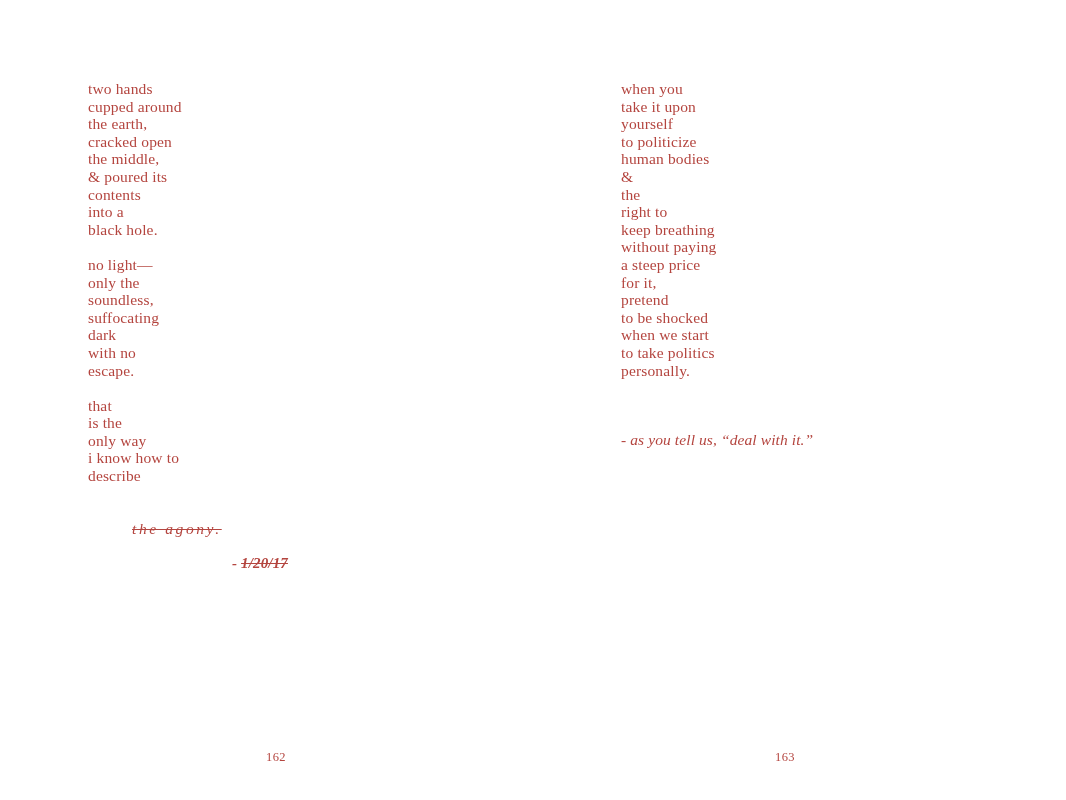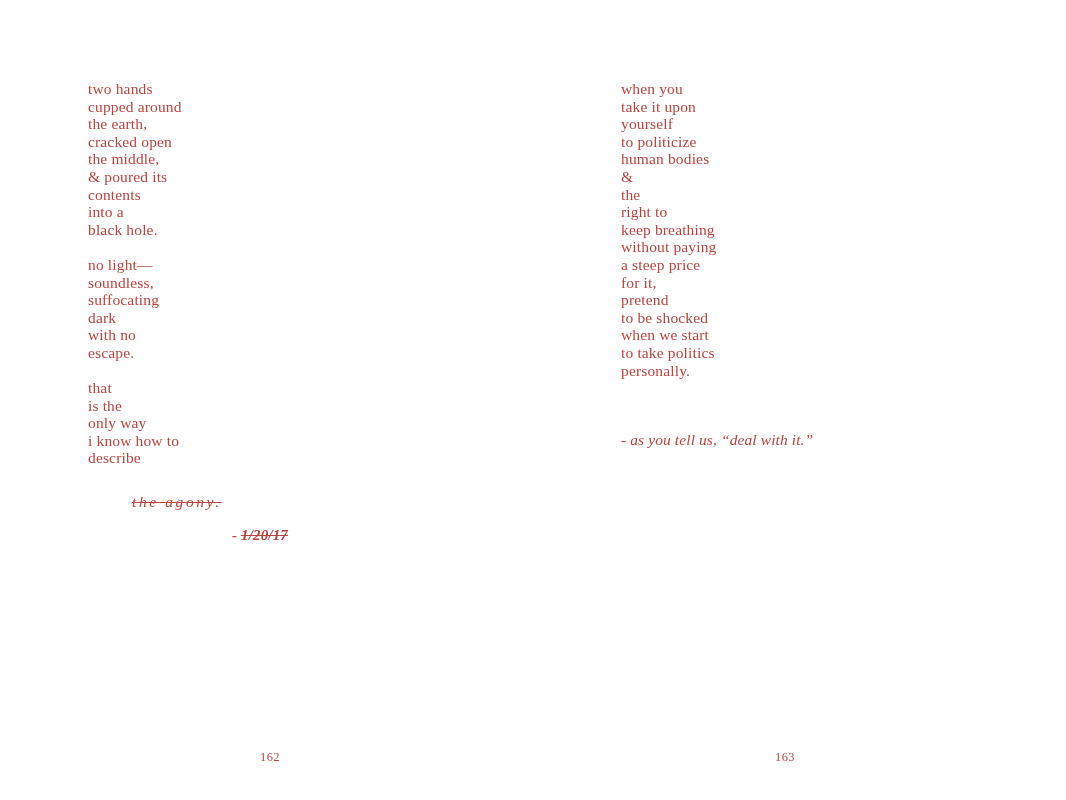--- a/index.html
+++ b/index.html
@@ -37,21 +37,21 @@
   .stanza {
     margin: 0 0 17.6px 0;
   }
   .stanza:last-child { margin-bottom: 0; }
   .line {
     white-space: pre;
     display: block;
   }
   .indent-agony {
     margin-left: 44px;
-    margin-top: 8px;
+    margin-top: 18px;
     font-style: italic;
     letter-spacing: 2.6px;
     text-decoration: line-through;
     text-decoration-thickness: 1px;
     display: inline-block;
   }
   .agony-wrap { margin-top: 0; }
   .date-line {
     margin-left: 144px;
     margin-top: 17px;
@@ -68,21 +68,21 @@
     font-style: italic;
     font-size: 15.5px;
     letter-spacing: 0.1px;
   }
   .folio {
     position: absolute;
     bottom: 35px;
     font-size: 12.5px;
     letter-spacing: 0.4px;
   }
-  .folio-left { left: 260px; text-align: right; }
+  .folio-left { left: 266px; text-align: right; }
   .folio-right { left: 242px; }
 </style>
 </head>
 <body style="color: rgb(180, 69, 63); background: rgb(255, 255, 255);">
 
 <div class="spread">
 
   <div class="page page-left">
     <div class="poem">
 
@@ -93,20 +93,21 @@
         <span class="line">cracked open</span>
         <span class="line">the middle,</span>
         <span class="line">&amp; poured its</span>
         <span class="line">contents</span>
         <span class="line">into a</span>
         <span class="line">black hole.</span>
       </div>
 
       <div class="stanza">
         <span class="line">no light—</span>
+        <span class="line">only the</span>
         <span class="line">soundless,</span>
         <span class="line">suffocating</span>
         <span class="line">dark</span>
         <span class="line">with no</span>
         <span class="line">escape.</span>
       </div>
 
       <div class="stanza">
         <span class="line">that</span>
         <span class="line">is the</span>

